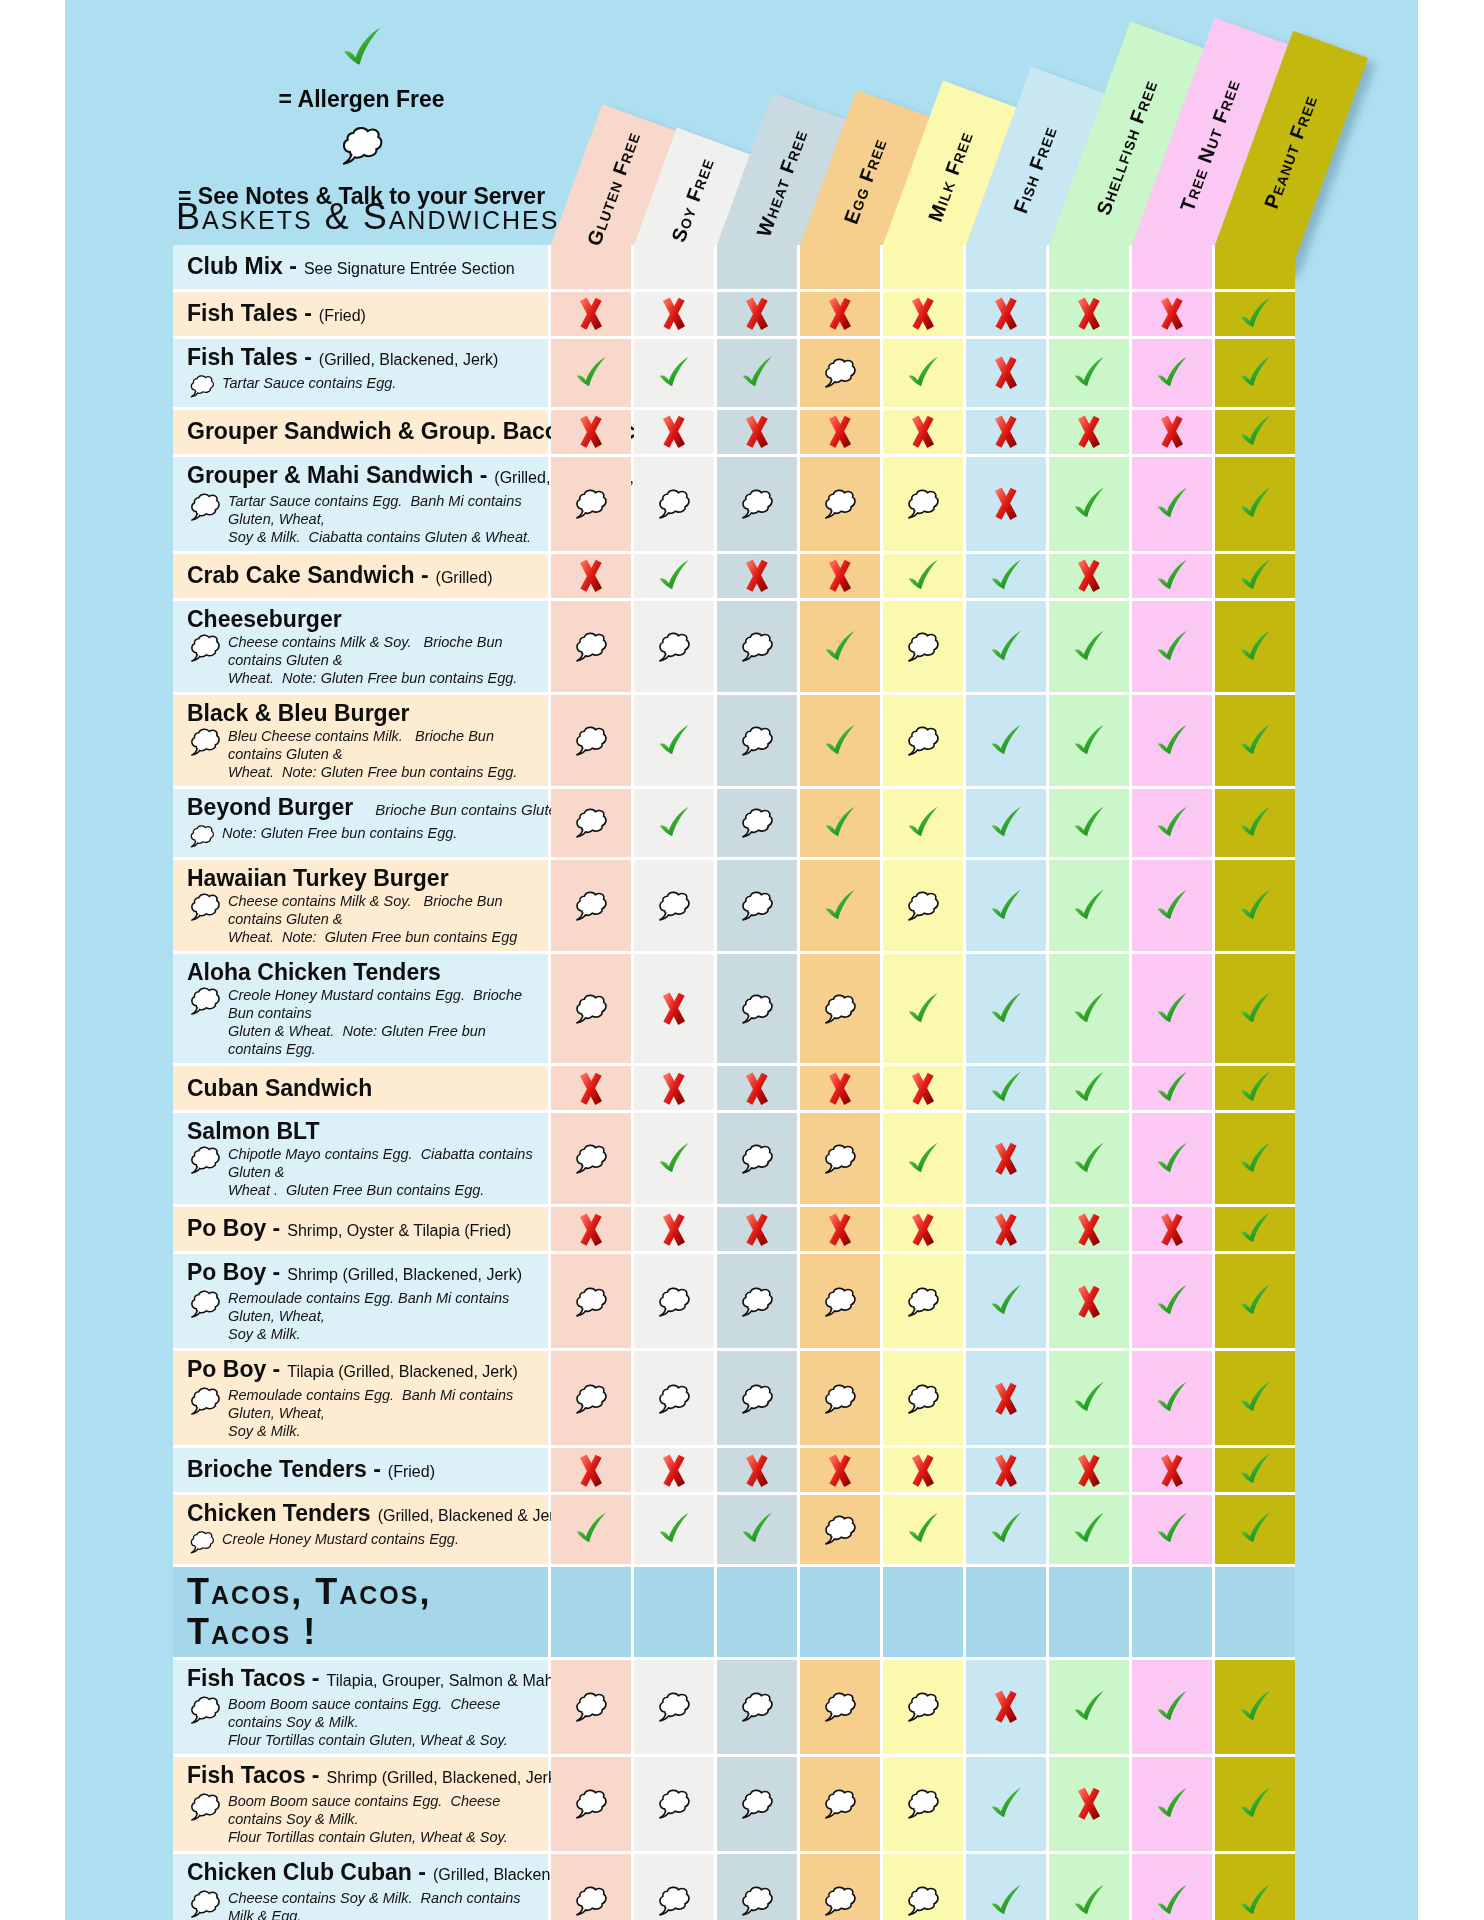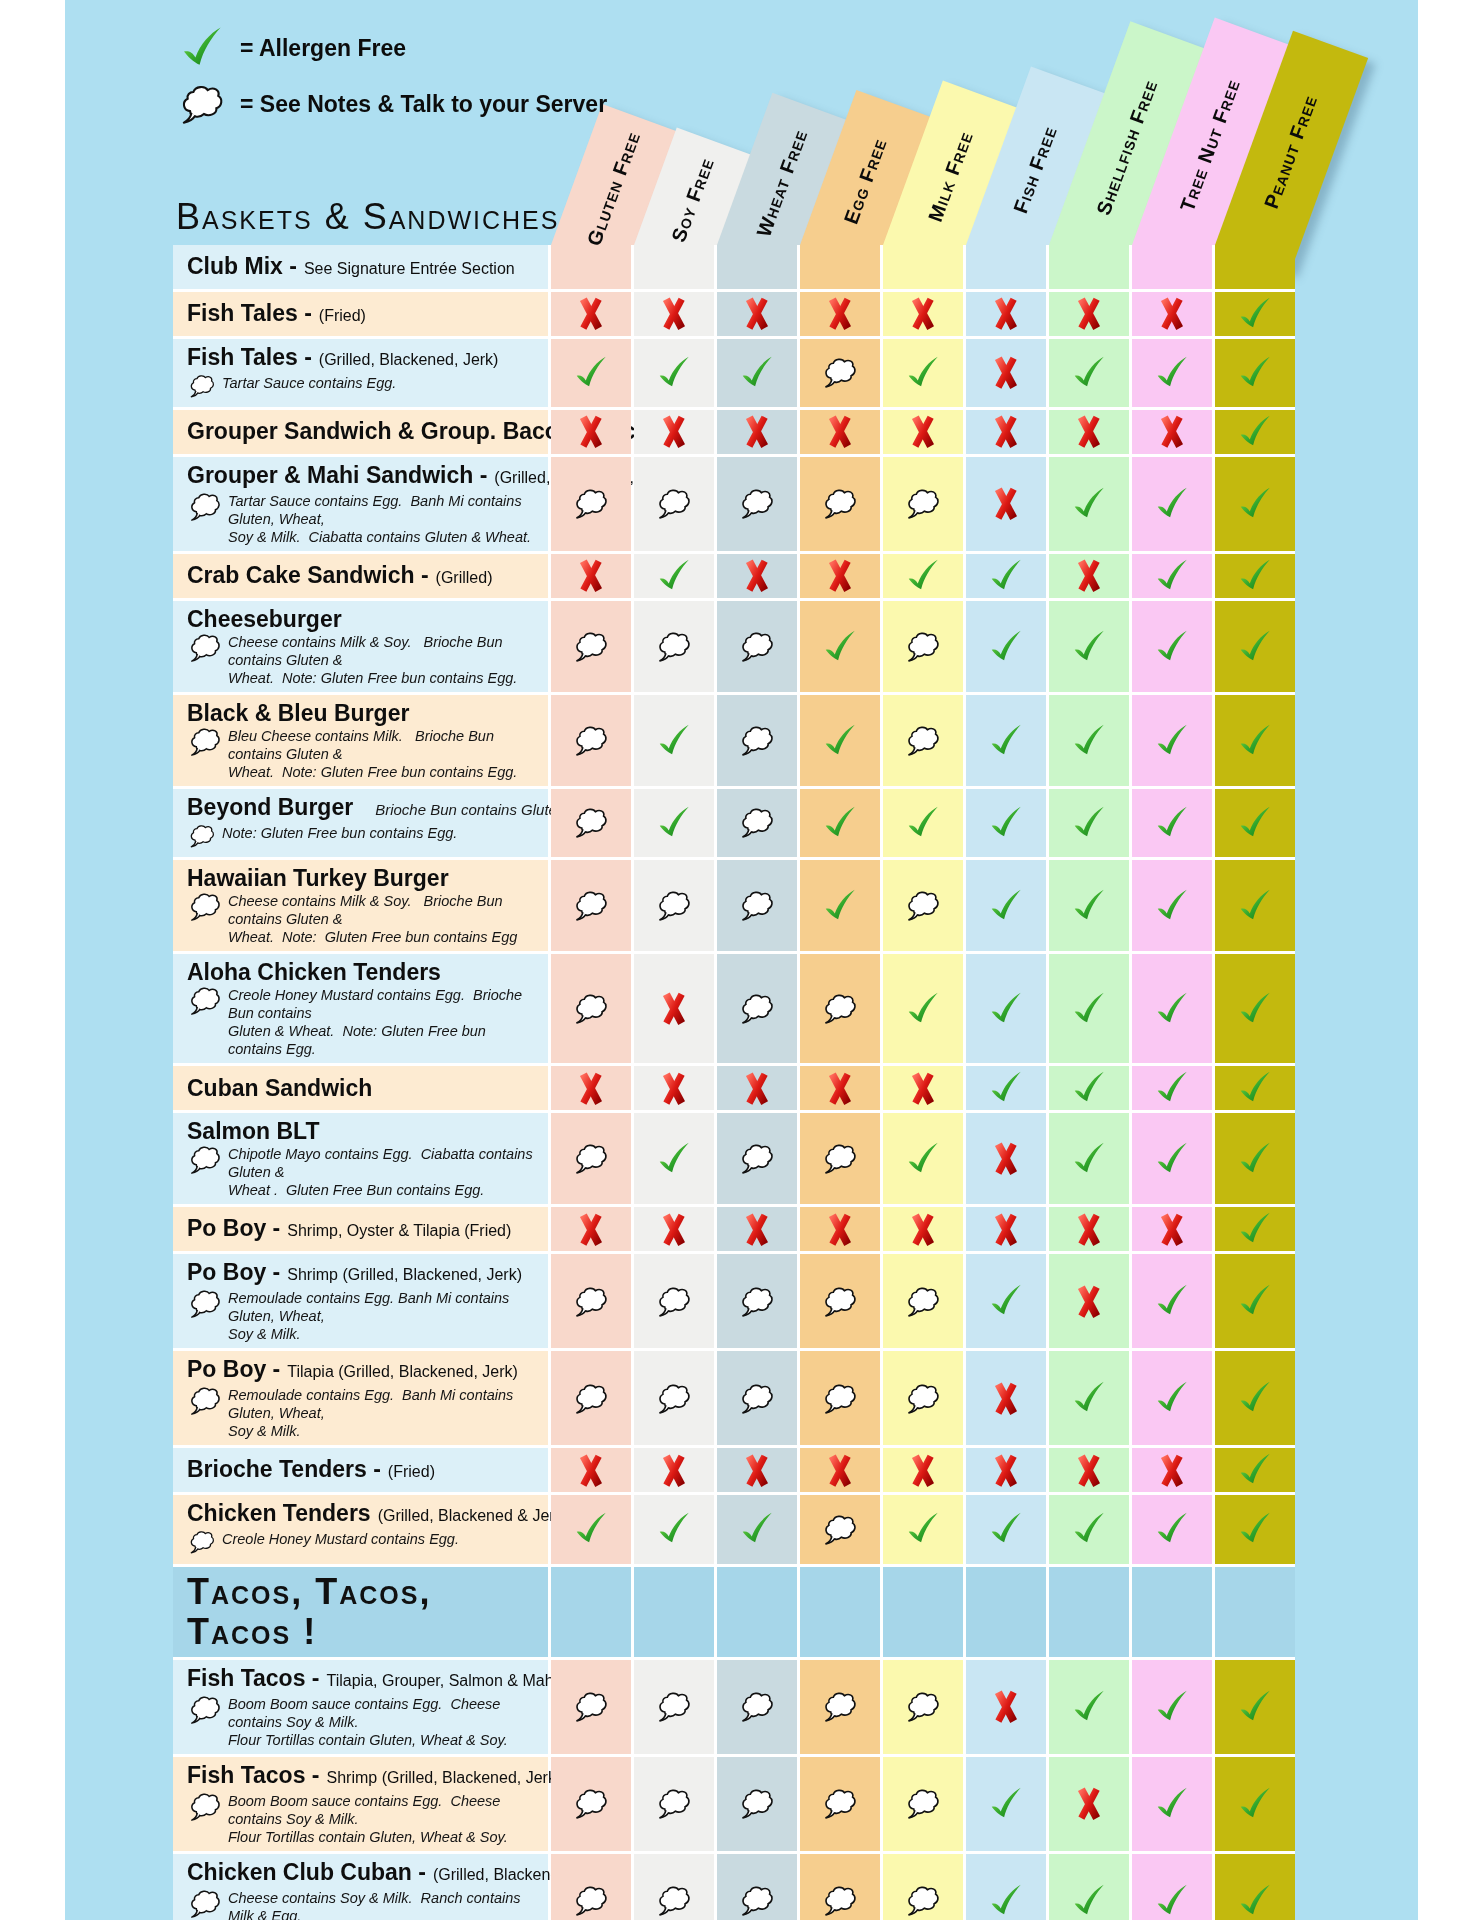--- a/index.html
+++ b/index.html
@@ -5,21 +5,21 @@
   html,body{margin:0;padding:0;}
   body{
     width:1484px;height:1920px;position:relative;overflow:hidden;
     background:#FFFFFF;
     font-family:"Liberation Sans", sans-serif;
     -webkit-font-smoothing:antialiased;
   }
   .panel{position:absolute;left:65px;top:0;width:1353px;height:1920px;background:#AEDFF1;}
   
   .legend{position:absolute;left:178px;top:24px;z-index:5;display:flex;flex-direction:column;gap:8px;}
-  .legend-row{display:flex;align-items:center;gap:14px;}
+  .legend-row{display:flex;align-items:center;gap:14px;flex-direction:column;}
   .legend-row .lg-icon{width:48px;height:48px;display:flex;align-items:center;justify-content:center;}
   .legend-row .lg-text{font-weight:700;font-size:23px;color:#0c0c0c;}
   
   .page-title{position:absolute;left:176px;top:196px;z-index:5;
     font-weight:400;font-size:36px;font-variant:small-caps;letter-spacing:2px;color:#101010;}
   
   .ribbon{position:absolute;width:80px;display:flex;align-items:center;justify-content:center;
     z-index:1;transform-origin:0 100%;transform:rotate(20deg);
     box-shadow:9px 3px 9px rgba(60,100,125,.35);}
   .ribbon .rib-label{transform:rotate(-90deg);white-space:nowrap;font-weight:700;font-size:20px;

